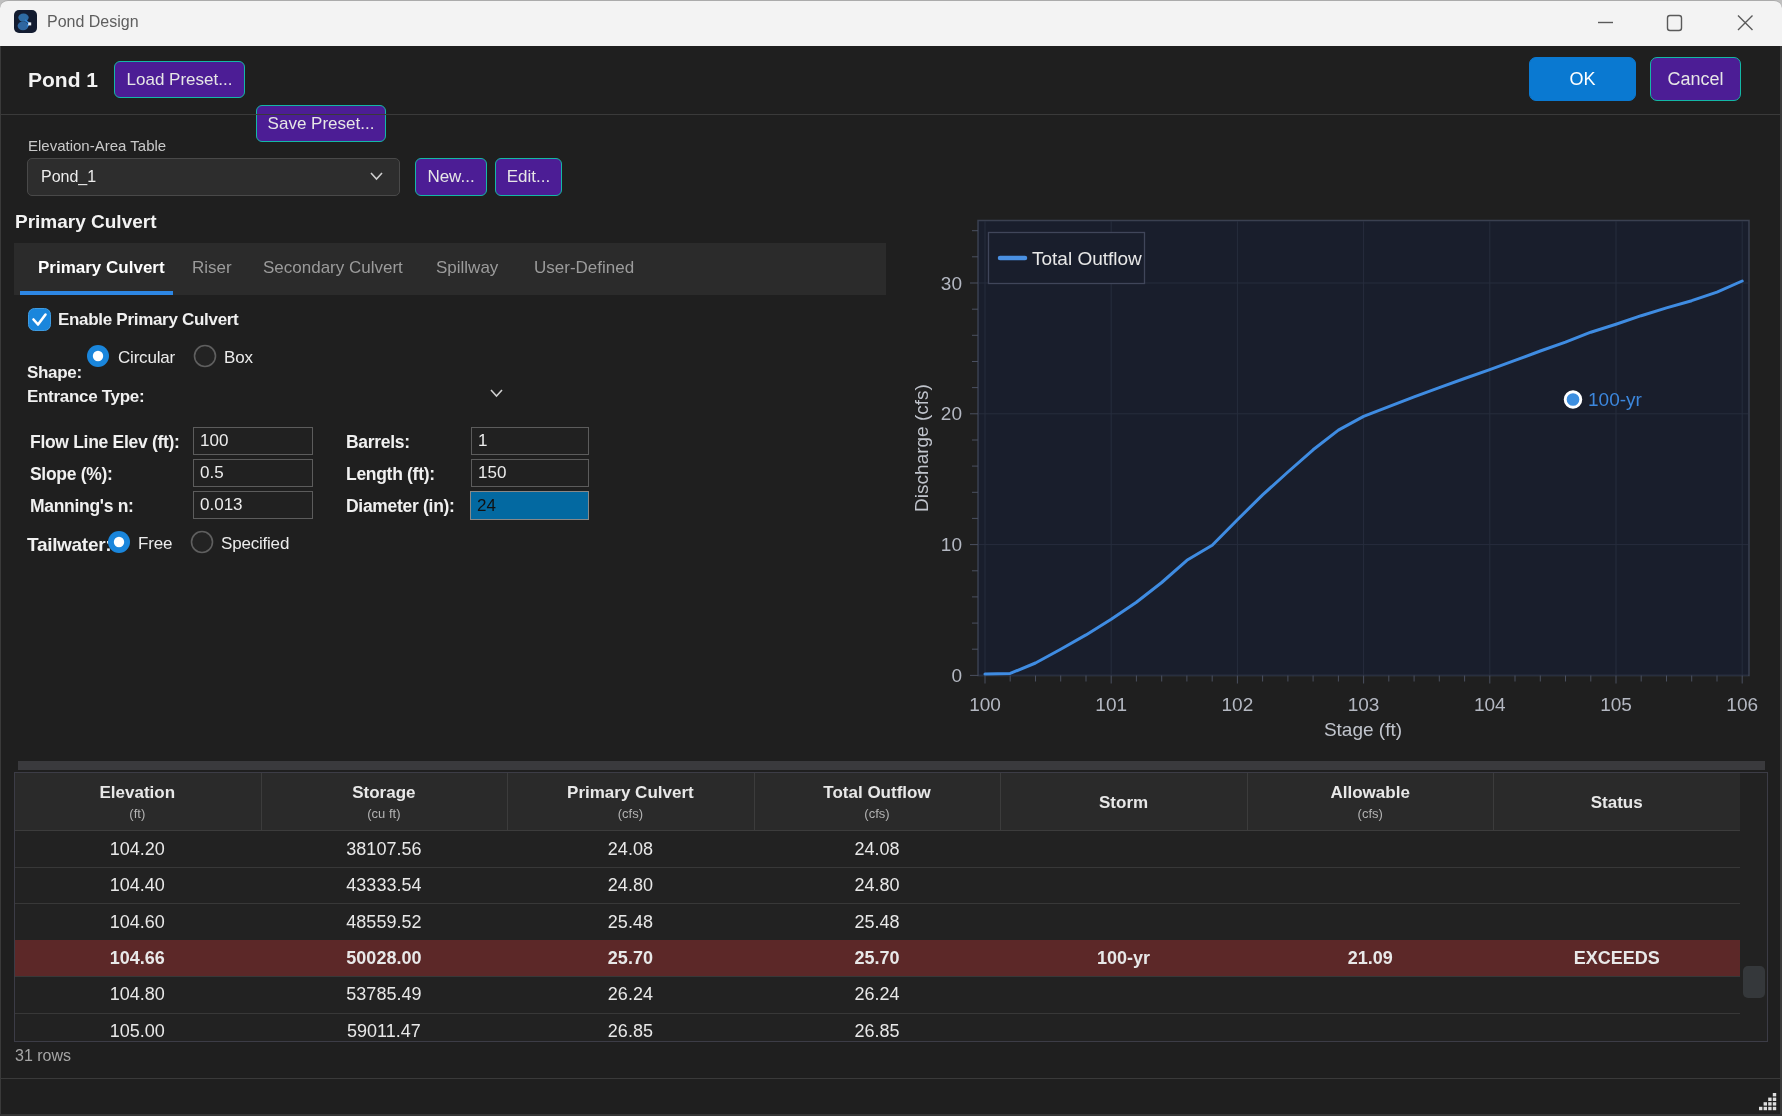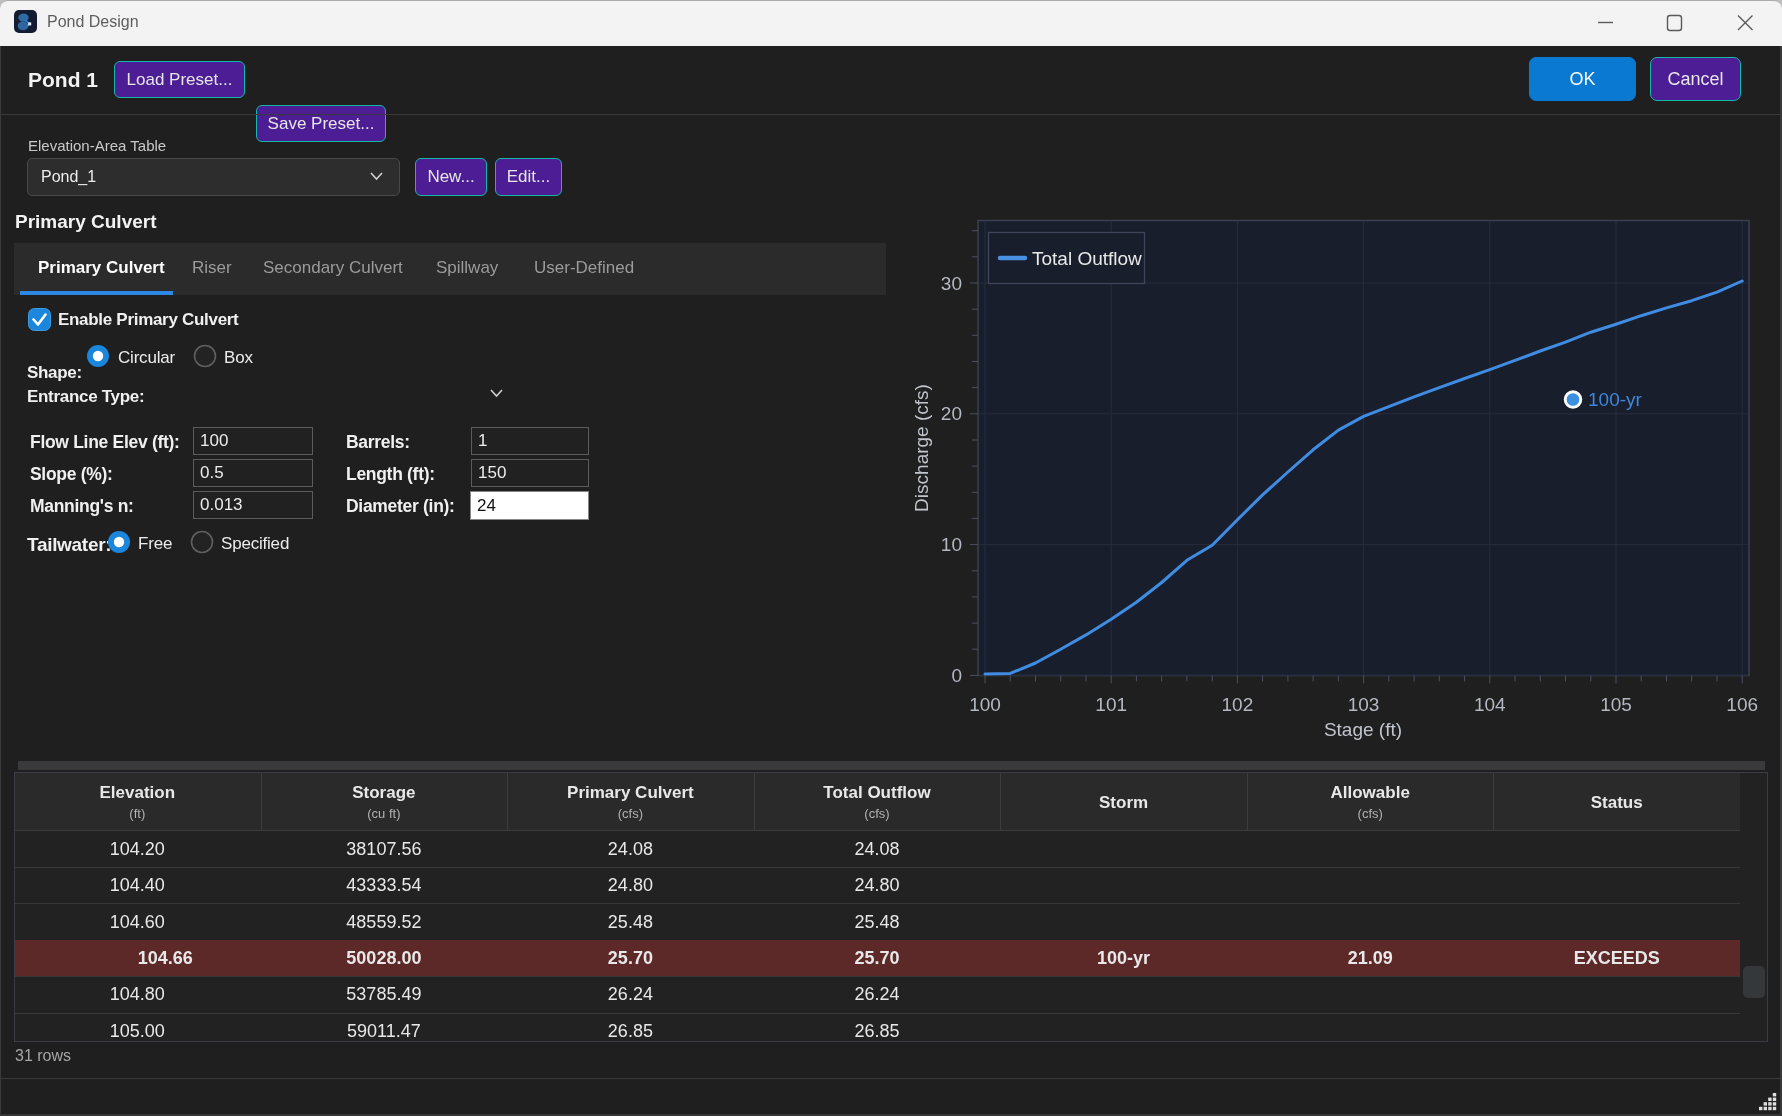--- a/index.html
+++ b/index.html
@@ -100,21 +100,21 @@
   <div class="input" style="left:471px;top:427px;width:118px;height:28px;">1</div>
 
   <div class="lbl" style="left:30px;top:464px;font-size:17.5px;">Slope (%):</div>
   <div class="input" style="left:193px;top:459px;width:120px;height:28px;text-align:right;">0.5</div>
   <div class="lbl" style="left:346px;top:464px;font-size:17.5px;">Length (ft):</div>
   <div class="input" style="left:471px;top:459px;width:118px;height:28px;">150</div>
 
   <div class="lbl" style="left:30px;top:496px;font-size:17.5px;">Manning's n:</div>
   <div class="input" style="left:193px;top:491px;width:120px;height:28px;">0.013</div>
   <div class="lbl" style="left:346px;top:496px;font-size:17.5px;">Diameter (in):</div>
-  <div class="input" style="left:470px;top:491px;width:119px;height:29px;background:#ffffff;color:#111;border-color:#888;">24</div>
+  <div class="input" style="left:470px;top:491px;width:119px;height:29px;background:#0369a1;color:#111;border-color:#888;">24</div>
 
   <div class="lbl" style="left:27px;top:534px;font-size:19px;">Tailwater:</div>
   <svg class="abs" style="left:107px;top:530px" width="24" height="24">
     <circle cx="12" cy="12" r="11" fill="#1a86dc"></circle>
     <circle cx="12" cy="12" r="5.2" fill="#ffffff"></circle>
   </svg>
   <div class="val" style="left:138px;top:534px;font-size:17px;">Free</div>
   <svg class="abs" style="left:190px;top:530px" width="24" height="24">
     <circle cx="12" cy="12" r="10.5" fill="#232323" stroke="#5f5f5f" stroke-width="1.6"></circle>
   </svg>
@@ -238,21 +238,21 @@
   <div class="cell" style="left:260.6px;top:875.1px;width:246.6px;">43333.54</div>
   <div class="cell" style="left:507.1px;top:875.1px;width:246.6px;">24.80</div>
   <div class="cell" style="left:753.7px;top:875.1px;width:246.6px;">24.80</div>
   <div class="hline" style="left:15px;top:903.3px;width:1725px;background:#383838;"></div>
   <div class="cell" style="left:14.0px;top:911.5px;width:246.6px;">104.60</div>
   <div class="cell" style="left:260.6px;top:911.5px;width:246.6px;">48559.52</div>
   <div class="cell" style="left:507.1px;top:911.5px;width:246.6px;">25.48</div>
   <div class="cell" style="left:753.7px;top:911.5px;width:246.6px;">25.48</div>
   <div class="hline" style="left:15px;top:939.7px;width:1725px;background:#383838;"></div>
   <div class="abs" style="left:15px;top:939.7px;width:1725px;height:36.4px;background:#5c2828;"></div>
-  <div class="cell" style="left:14.0px;top:947.9px;width:246.6px;font-weight:bold;padding-left:28px;">104.66</div>
+  <div class="cell" style="left:14.0px;top:947.9px;width:246.6px;font-weight:bold;">104.66</div>
   <div class="cell" style="left:260.6px;top:947.9px;width:246.6px;font-weight:bold;">50028.00</div>
   <div class="cell" style="left:507.1px;top:947.9px;width:246.6px;font-weight:bold;">25.70</div>
   <div class="cell" style="left:753.7px;top:947.9px;width:246.6px;font-weight:bold;">25.70</div>
   <div class="cell" style="left:1000.3px;top:947.9px;width:246.6px;font-weight:bold;">100-yr</div>
   <div class="cell" style="left:1246.9px;top:947.9px;width:246.6px;font-weight:bold;">21.09</div>
   <div class="cell" style="left:1493.4px;top:947.9px;width:246.6px;font-weight:bold;">EXCEEDS</div>
   <div class="hline" style="left:15px;top:976.1px;width:1725px;background:#383838;"></div>
   <div class="cell" style="left:14.0px;top:984.3px;width:246.6px;">104.80</div>
   <div class="cell" style="left:260.6px;top:984.3px;width:246.6px;">53785.49</div>
   <div class="cell" style="left:507.1px;top:984.3px;width:246.6px;">26.24</div>

